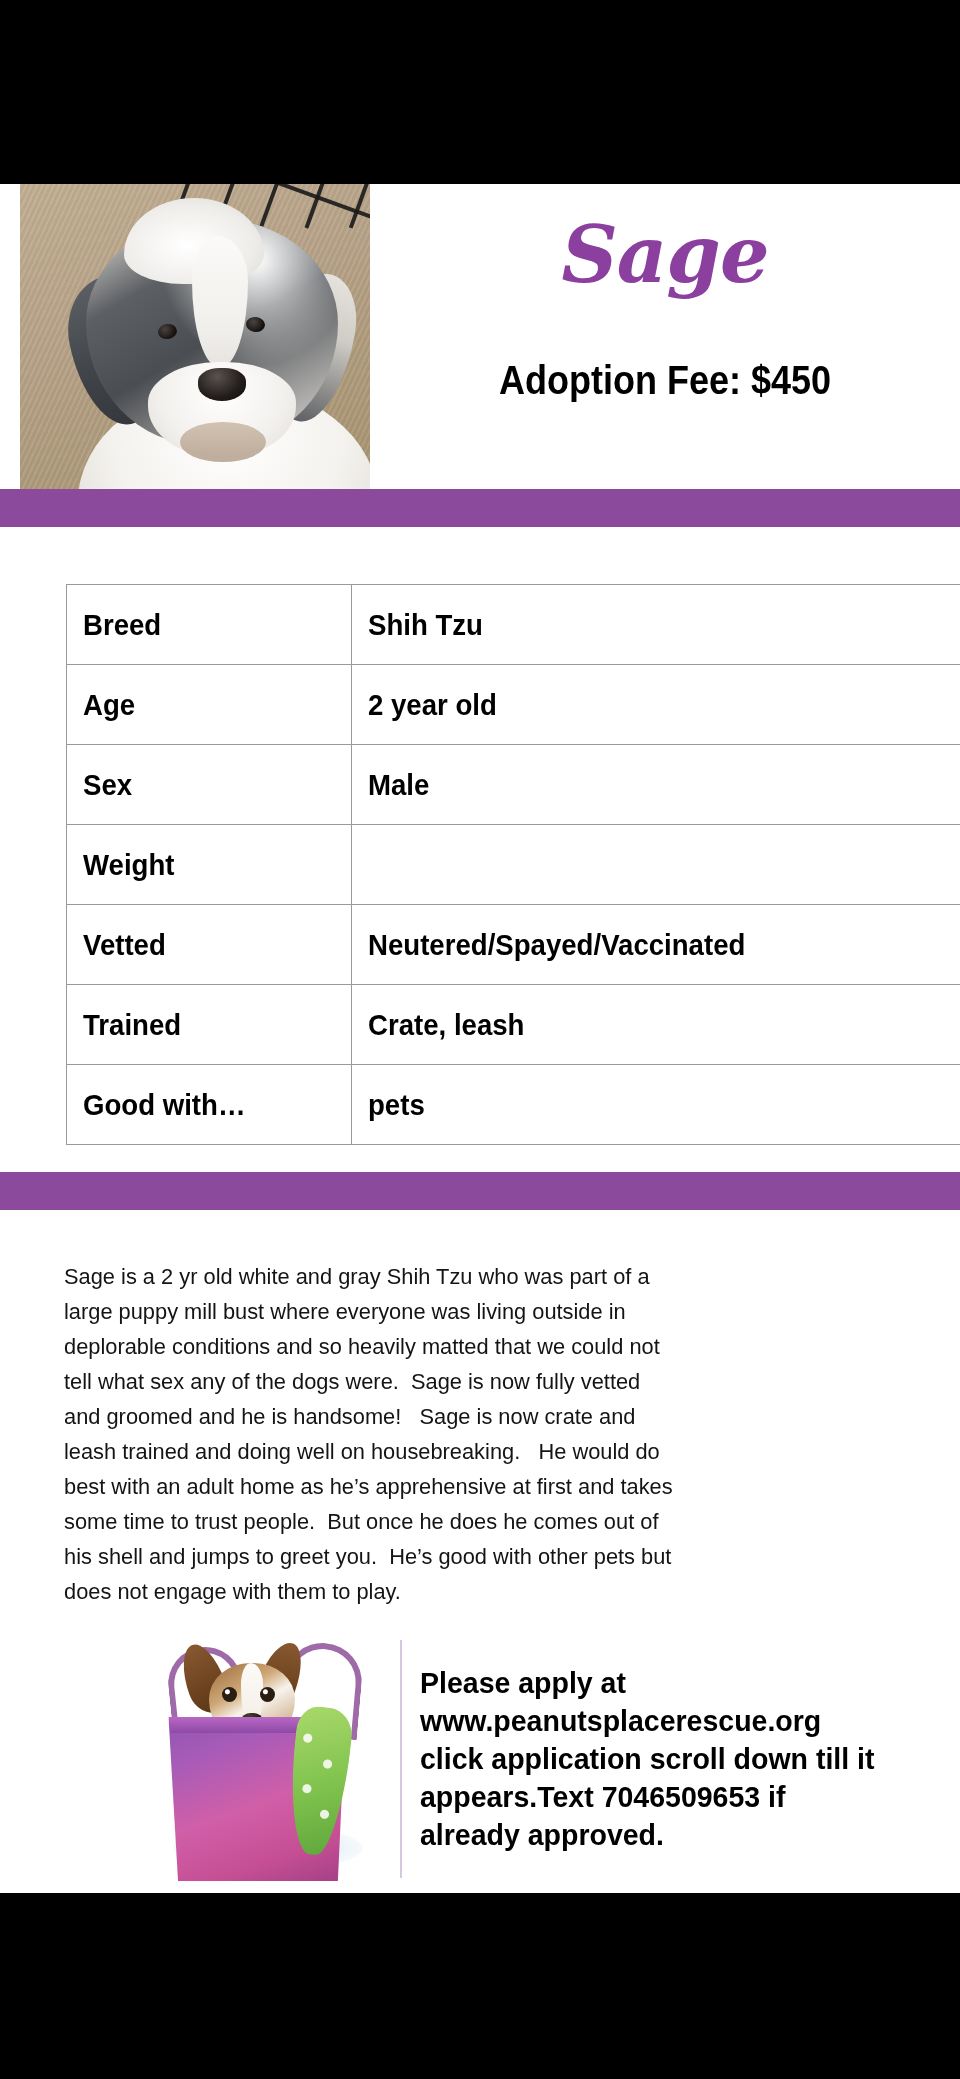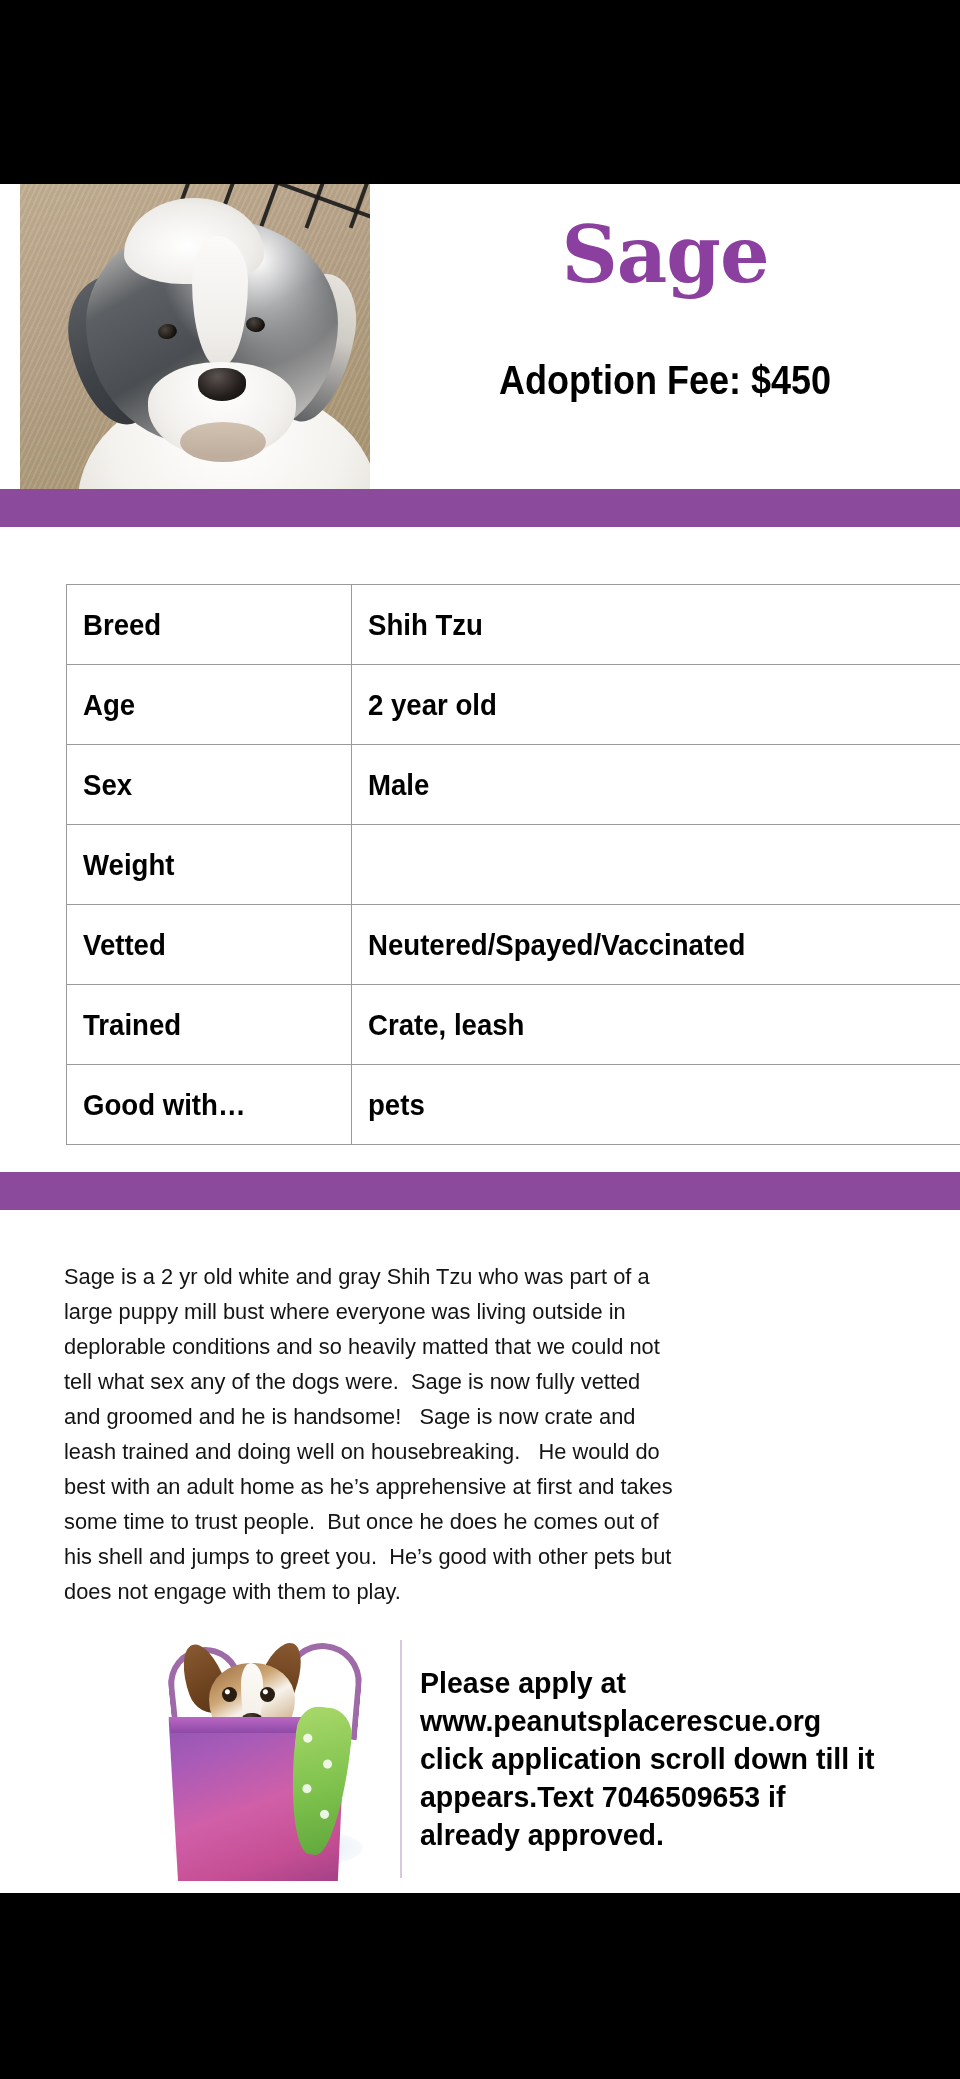--- a/index.html
+++ b/index.html
@@ -151,20 +151,21 @@
     top: 0;
     width: 590px;
     height: 305px;
   }
   #pet-name {
     position: absolute;
     left: 0; right: 0;
     top: 32px;
     text-align: center;
     font-family: "DejaVu Serif", serif;
+    font-style: italic;
     font-weight: bold;
     font-size: 78px;
     line-height: 1.0;
     color: #8B3F9E;
     letter-spacing: -1px;
   }
   #adoption-fee {
     position: absolute;
     left: 0; right: 0;
     top: 174px;

